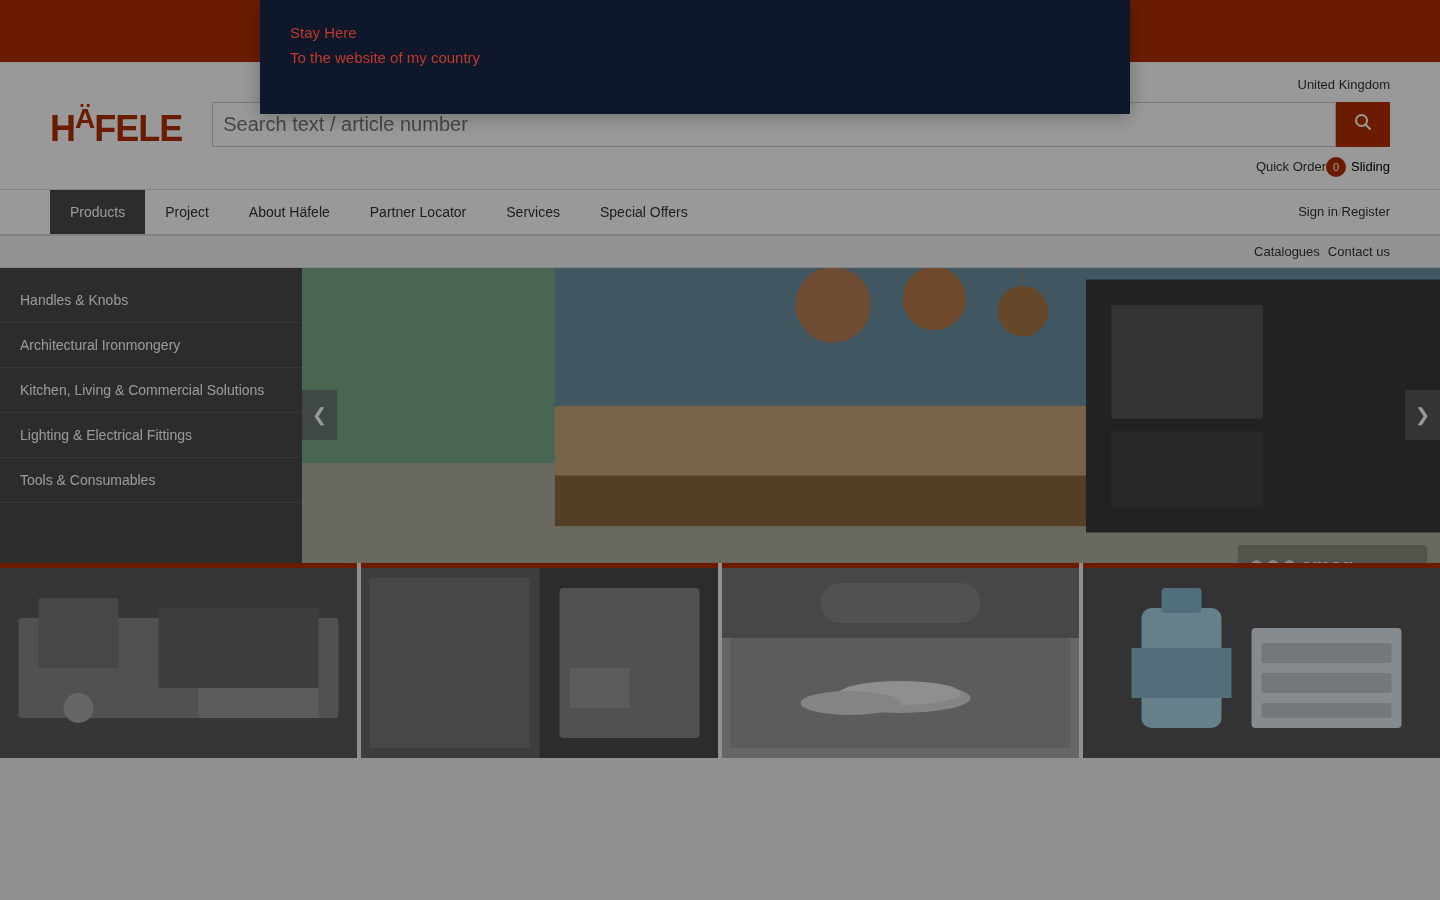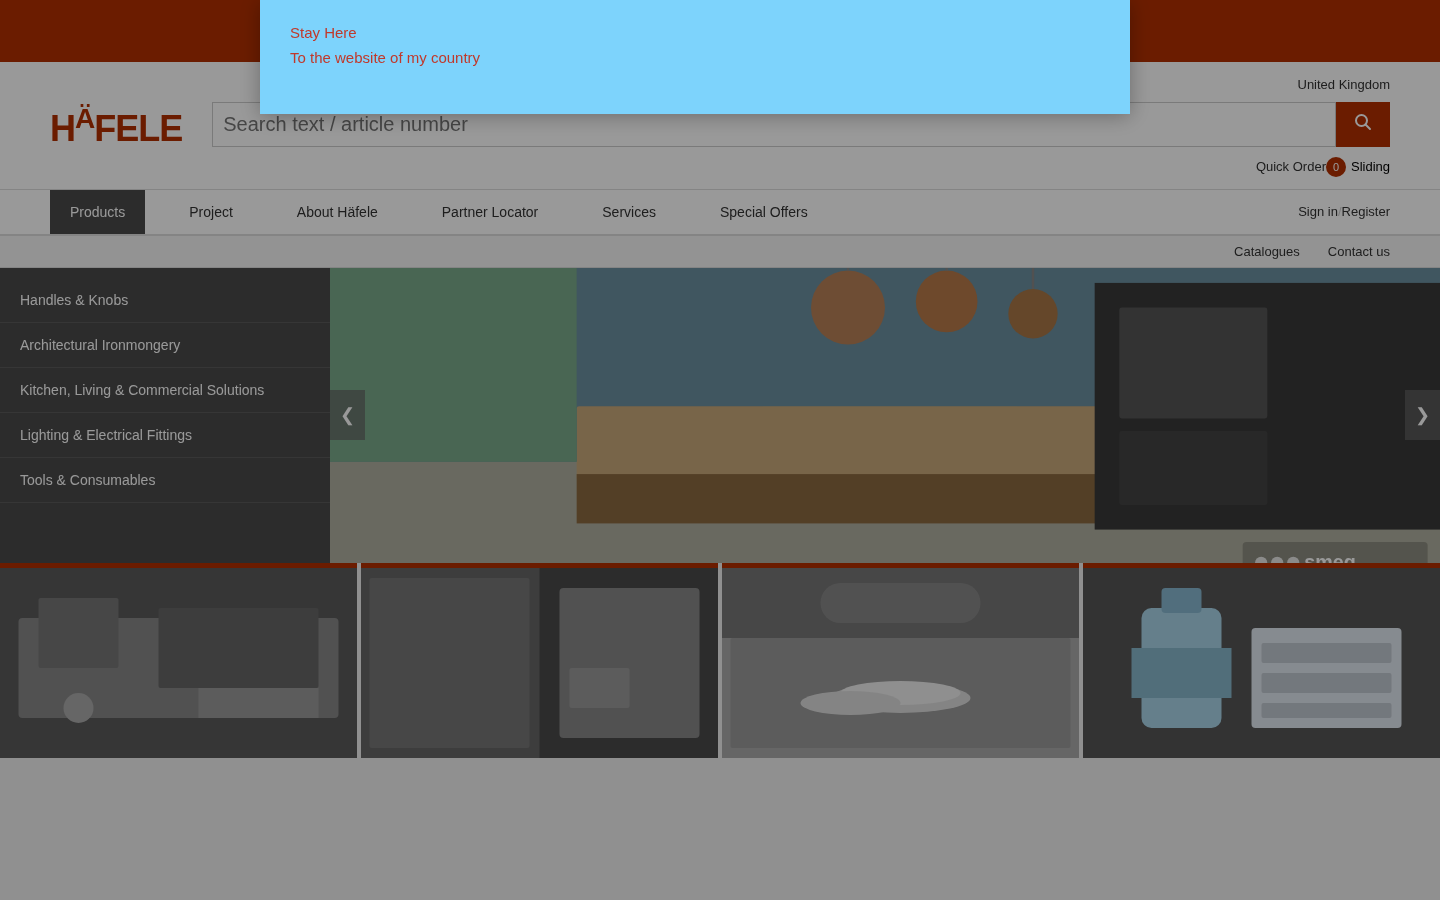--- a/index.html
+++ b/index.html
@@ -9,21 +9,21 @@
     .overlay-backdrop {
       position: fixed;
       top: 0; left: 0; right: 0; bottom: 0;
       background: rgba(0,0,0,0.4);
       z-index: 100;
     }
     .overlay-dialog {
       position: fixed;
       top: 0; left: 260px;
       width: 870px;
-      background: #7dd3fc;
+      background: #0f172a;
       z-index: 101;
       padding: 24px 30px 40px;
       box-shadow: 0 2px 20px rgba(0,0,0,0.3);
     }
     .overlay-dialog a {
       display: block;
       color: #c0392b;
       font-size: 15px;
       text-decoration: none;
       margin-bottom: 8px;
@@ -127,21 +127,20 @@
     .nav-bar {
       background: #fff;
       display: flex;
       align-items: center;
       border-bottom: 2px solid #ddd;
       padding: 0 50px;
       justify-content: space-between;
     }
     .nav-left {
       display: flex;
-      gap: 24px;
     }
     .nav-item {
       padding: 14px 20px;
       font-size: 14px;
       color: #333;
       cursor: pointer;
       text-decoration: none;
       border: none;
       background: none;
     }
@@ -160,40 +159,40 @@
       cursor: pointer;
     }
     .nav-divider { color: #ccc; }
 
     
     .secondary-nav {
       background: #f5f5f5;
       display: flex;
       justify-content: flex-end;
       padding: 8px 50px;
-      gap: 28px;
+      gap: 8px;
       font-size: 13px;
       border-bottom: 1px solid #ddd;
     }
     .secondary-nav a {
       color: #333;
       text-decoration: none;
       cursor: pointer;
     }
 
     
     .main-content {
       display: flex;
       padding: 0;
       position: relative;
     }
 
     
     .sidebar {
-      width: 330px;
+      width: 302px;
       background: #4a4a4a;
       flex-shrink: 0;
       padding: 10px 0;
     }
     .sidebar-item {
       padding: 14px 20px;
       color: #fff;
       font-size: 14px;
       cursor: pointer;
       border-bottom: 1px solid #5a5a5a;

